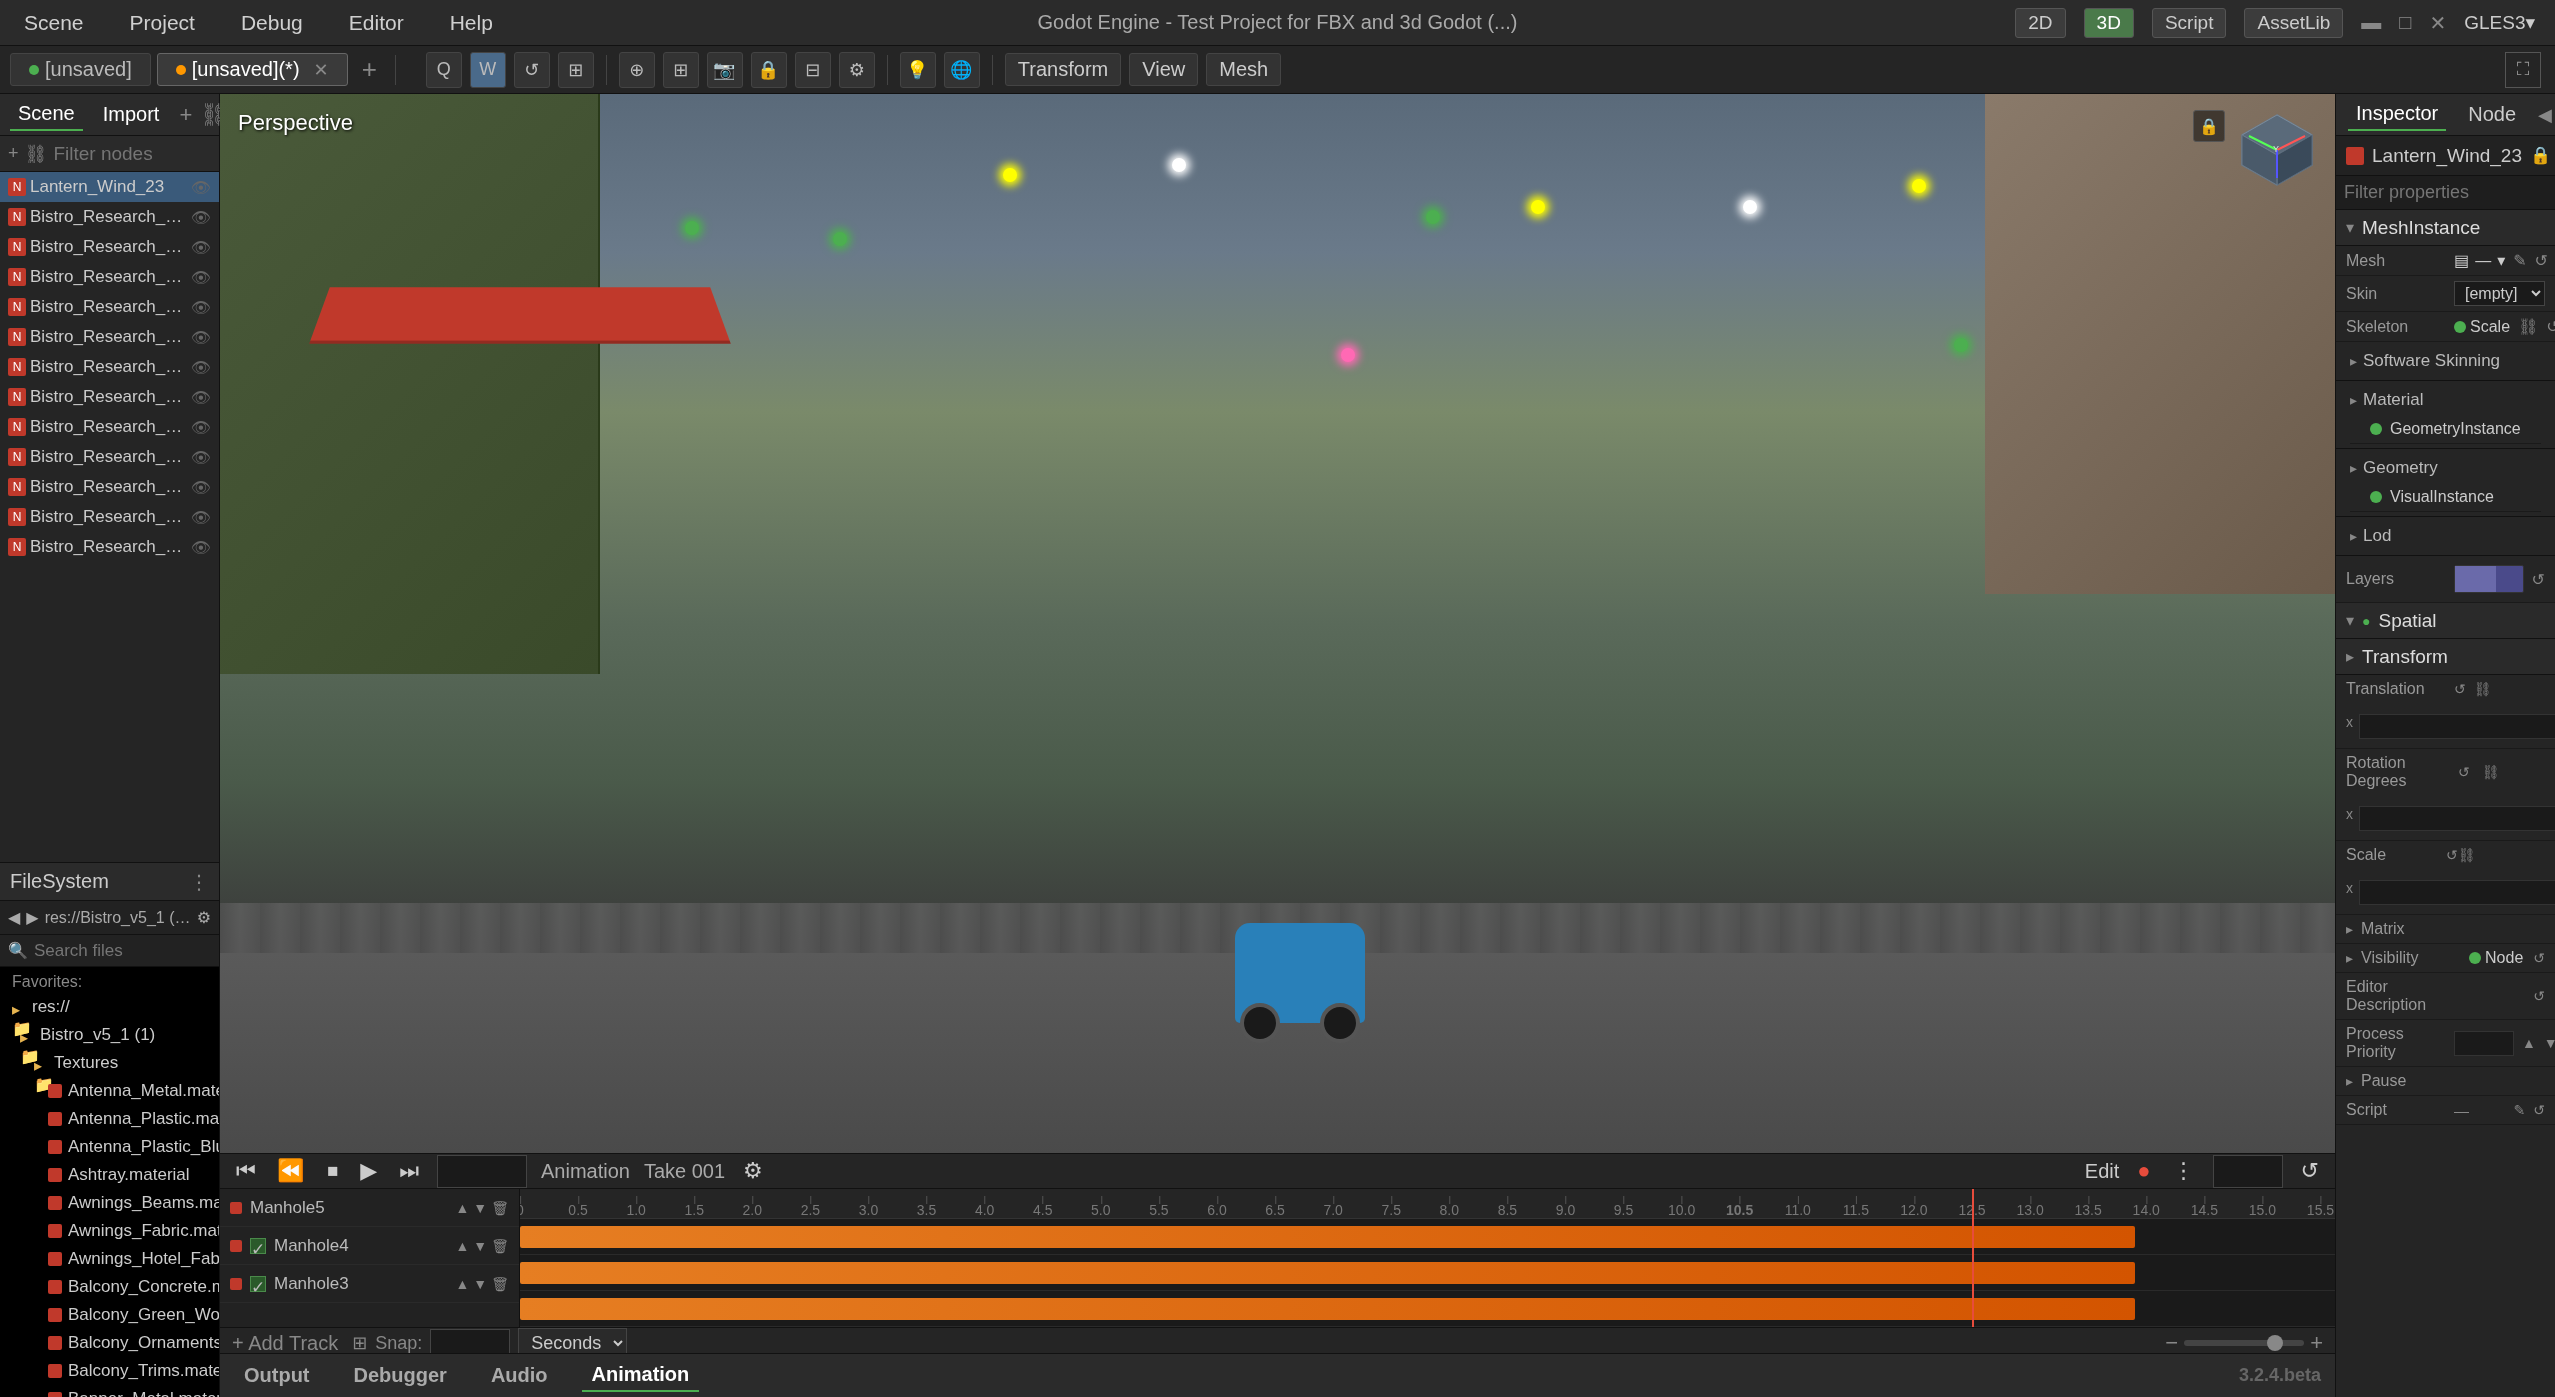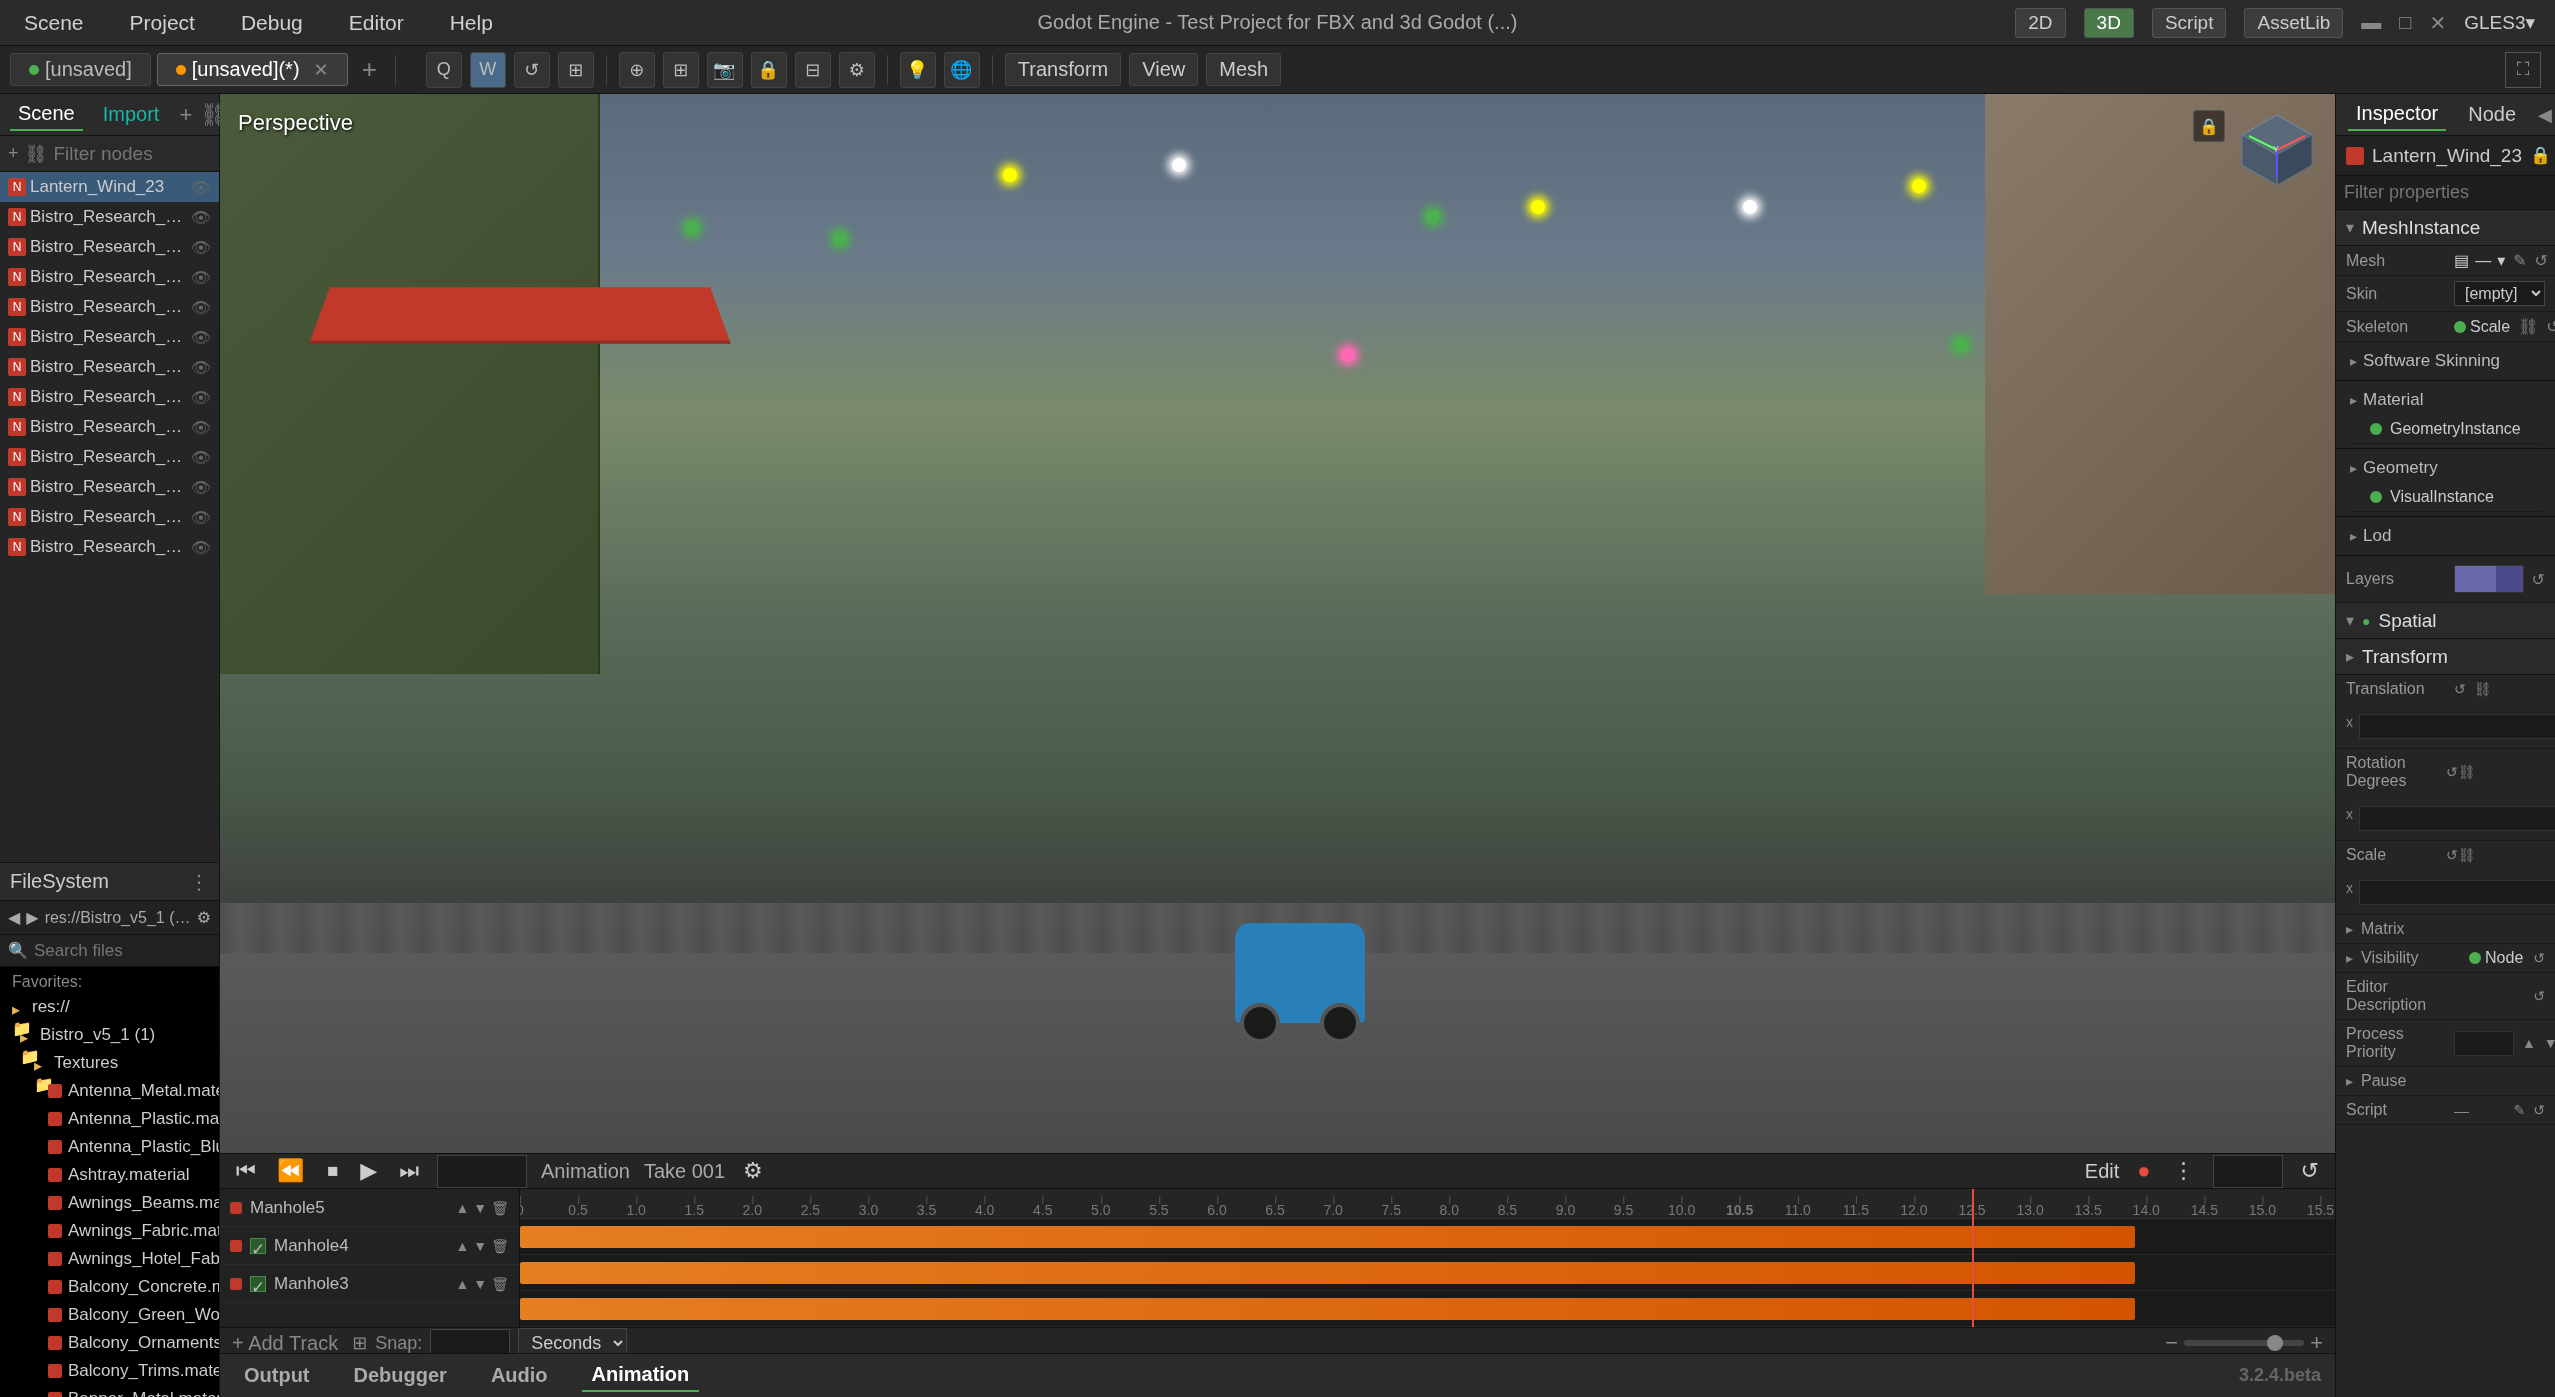--- a/index.html
+++ b/index.html
@@ -152,21 +152,21 @@
     #scene-header {
       height: 42px;
       background: #2b2b2b;
       border-bottom: 1px solid #111;
       display: flex;
       align-items: center;
       padding: 0 10px;
       gap: 12px;
     }
     .scene-tab {
-      color: #14b8a6;
+      color: #ffffff;
       font-size: 20px;
       cursor: pointer;
       padding: 4px 8px;
     }
     .scene-tab.active { color: #fff; border-bottom: 2px solid #4caf50; }
     .scene-header-icons {
       margin-left: auto;
       display: flex;
       gap: 8px;
       color: #888;
@@ -1297,21 +1297,21 @@
           <span style="cursor:pointer;color:#888;font-size:14px;">⛓</span>
         </div>
         <div class="xyz-row">
           <span class="xyz-label">x</span>
           <input class="xyz-field" type="text" style="">
 
         </div>
       </div>
 
       <div class="insp-row" style="flex-direction:column;align-items:flex-start;">
-        <div style="display:flex;align-items:center;width:100%;gap:0;margin-bottom:4px;">
+        <div style="display:flex;align-items:center;width:100%;gap:12px;margin-bottom:4px;">
           <span class="insp-row-label">Rotation Degrees</span>
           <span style="cursor:pointer;color:#888;font-size:14px;">↺</span>
           <span style="cursor:pointer;color:#888;font-size:14px;">⛓</span>
         </div>
         <div class="xyz-row">
           <span class="xyz-label">x</span>
           <input class="xyz-field" type="text" style="">
 
         </div>
       </div>

